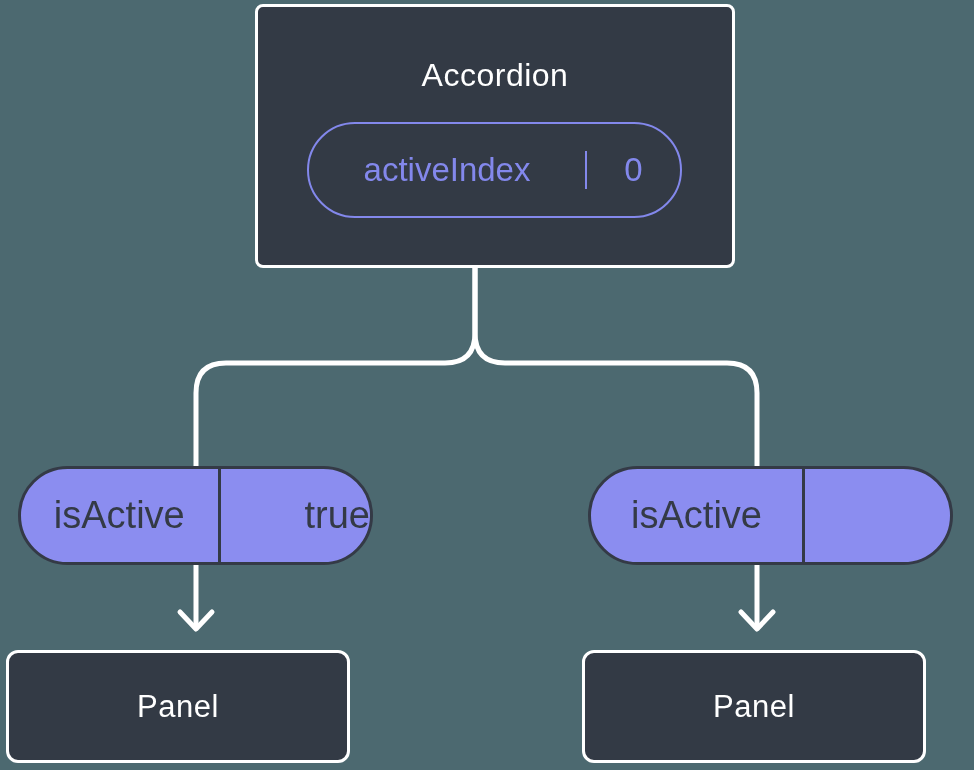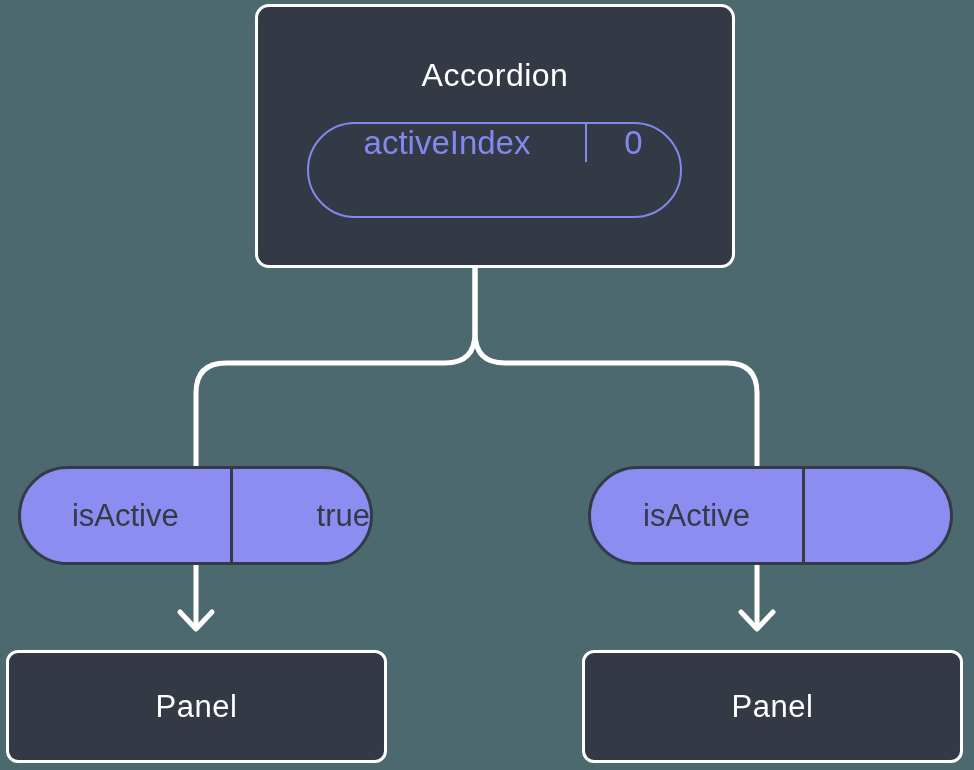--- a/index.html
+++ b/index.html
@@ -24,42 +24,42 @@
   .node {
     position: absolute;
     background: #333a45;
     border: 3px solid #ffffff;
     box-sizing: border-box;
     z-index: 2;
   }
   .root-node {
     left: 255px; top: 4px;
     width: 480px; height: 264px;
-    border-radius: 14px;
+    border-radius: 8px;
     padding-left: 32px;
   }
   .root-title {
     position: absolute;
     left: 0; top: 50px;
     width: 100%;
     text-align: center;
     color: #ffffff;
     font-size: 32px;
     font-weight: 500;
     letter-spacing: 0.5px;
   }
   .state-pill {
     position: absolute;
     left: 49px; top: 115px;
     width: 375px; height: 96px;
     border: 2px solid #8388ec;
     border-radius: 48px;
     box-sizing: border-box;
     display: flex;
-    align-items: flex-start;
+    align-items: center;
     color: #8388ec;
     font-size: 33px;
   }
   .state-pill .seg-label {
     flex: 1 1 auto;
     display: flex;
     align-items: center;
     justify-content: center;
     border-right: 2px solid #8388ec;
   }
@@ -73,21 +73,21 @@
     position: absolute;
     top: 466px;
     height: 99px;
     background: #8b8df0;
     border: 3px solid #343a46;
     border-radius: 50px;
     box-sizing: border-box;
     display: flex;
     align-items: stretch;
     color: #343a46;
-    font-size: 31px;
+    font-size: 38px;
     font-weight: 500;
     z-index: 2;
     gap: 48px;
   }
   .prop-pill .seg-label {
     width: 211px;
     display: flex;
     align-items: center;
     justify-content: center;
     border-right: 3px solid #343a46;
@@ -96,21 +96,21 @@
     flex: 1 1 auto;
     display: flex;
     align-items: center;
     justify-content: center;
     margin-left: 36px;
   }
   #pill-left { left: 18px; width: 355px; }
   #pill-right { left: 588px; width: 365px; }
   .panel-node {
     top: 650px;
-    width: 381px; height: 113px;
+    width: 344px; height: 113px;
     border-radius: 12px;
     display: flex;
     align-items: center;
     justify-content: center;
     color: #ffffff;
     font-size: 31px;
     font-weight: 500;
     letter-spacing: 0.5px;
   }
   #panel-left { left: 6px; }

